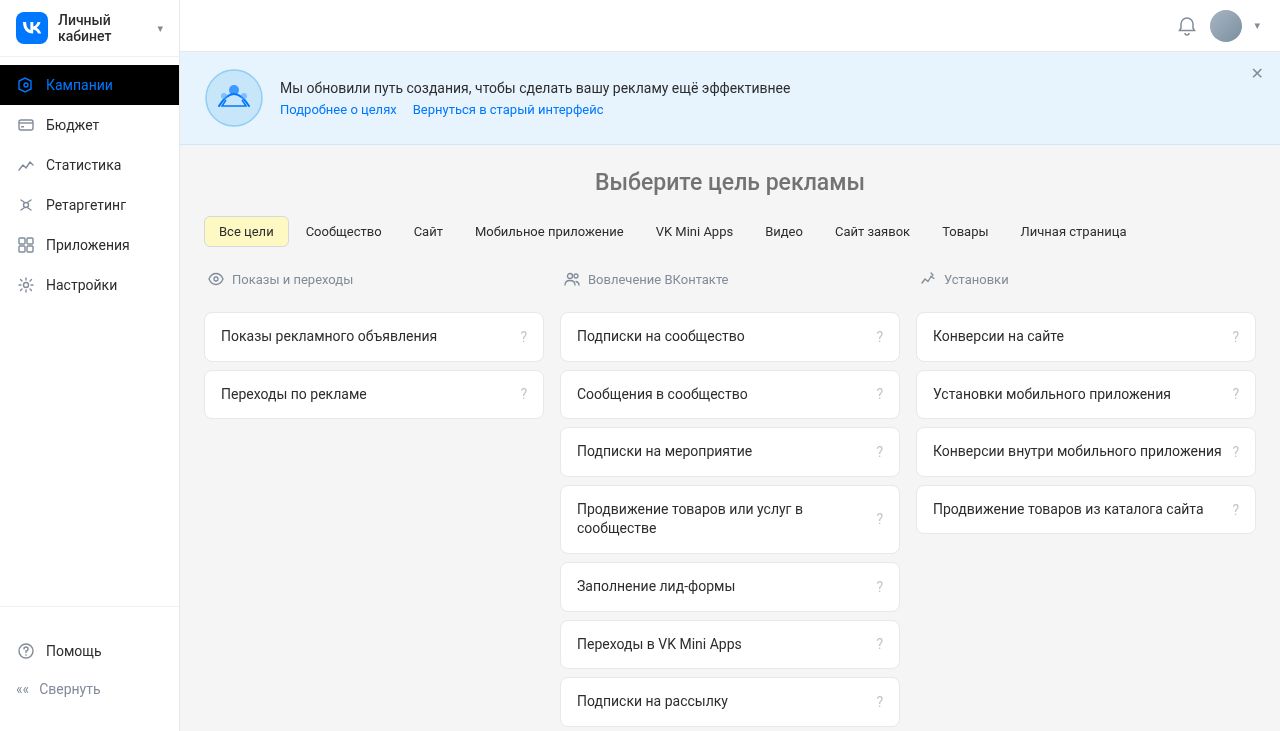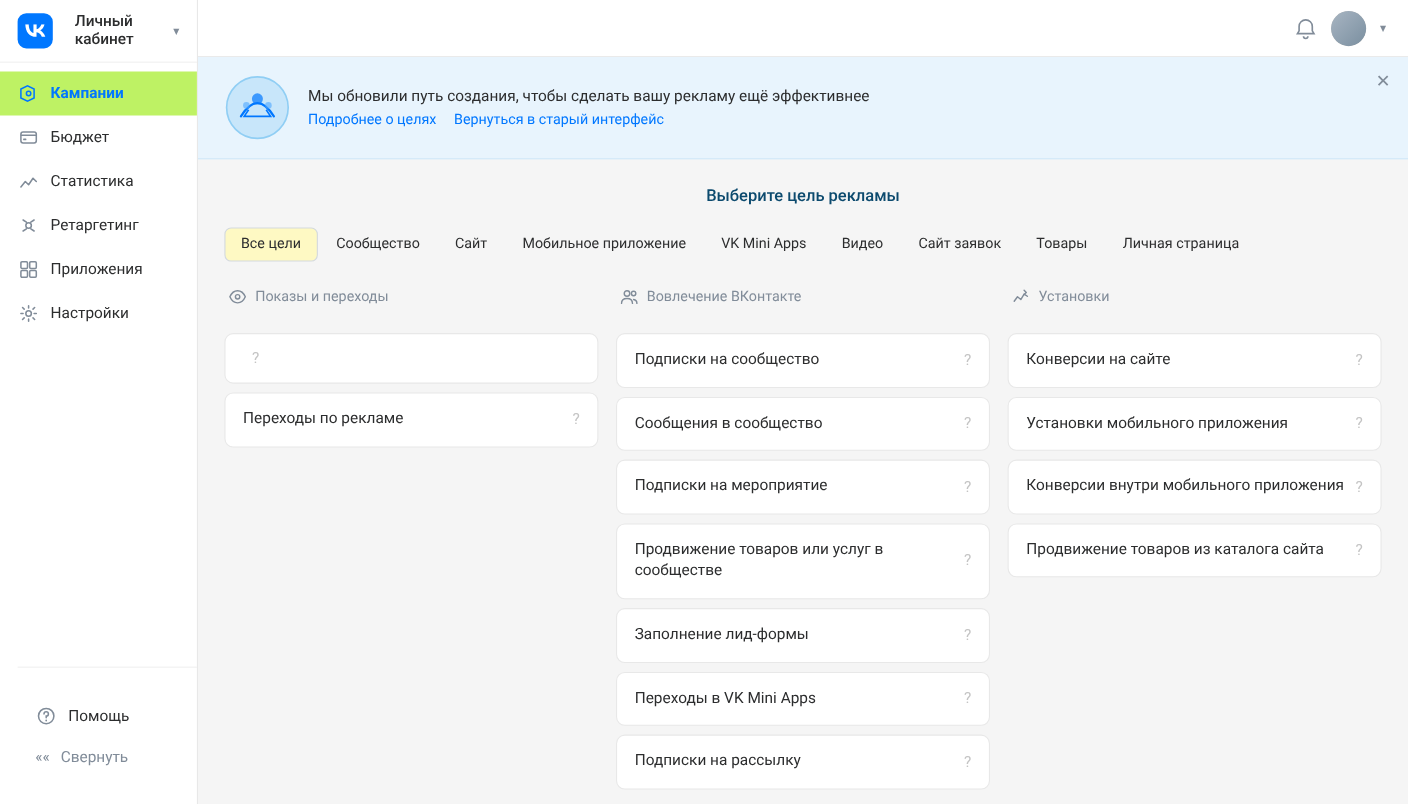--- a/index.html
+++ b/index.html
@@ -1,30 +1,30 @@
 <!DOCTYPE html>
 <html><head>
   <meta charset="utf-8">
   <style>
     * { box-sizing: border-box; margin: 0; padding: 0; }
     body { font-family: -apple-system, BlinkMacSystemFont, 'Segoe UI', Roboto, Arial, sans-serif; background: #f5f5f5; display: flex; height: 731px; overflow: hidden; font-size: 14px; color: #2c2d2e; }
 
     
     .sidebar { width: 180px; background: #fff; display: flex; flex-direction: column; border-right: 1px solid #e8e8e8; height: 100%; flex-shrink: 0; }
-    .sidebar-logo { display: flex; align-items: center; gap: 20px; padding: 12px 16px; border-bottom: 1px solid #f0f0f0; }
+    .sidebar-logo { display: flex; align-items: center; gap: 10px; padding: 12px 16px; border-bottom: 1px solid #f0f0f0; }
     .vk-logo { width: 32px; height: 32px; background: #0077ff; border-radius: 8px; display: flex; align-items: center; justify-content: center; color: #fff; font-weight: bold; font-size: 16px; flex-shrink: 0; }
     .sidebar-title { font-size: 14px; font-weight: 500; color: #2c2d2e; }
     .sidebar-title-arrow { color: #818c99; margin-left: 2px; font-size: 11px; }
     .sidebar-nav { flex: 1; padding: 8px 0; }
     .sidebar-item { display: flex; align-items: center; gap: 10px; padding: 10px 16px; cursor: pointer; border-radius: 0; color: #2c2d2e; text-decoration: none; }
-    .sidebar-item.active { background: #bef264; color: #0077ff; font-weight: bold; }
+    .sidebar-item.active { background: #000000; color: #0077ff; }
     .sidebar-item.active .sidebar-icon { color: #0077ff; }
     .sidebar-icon { width: 20px; height: 20px; display: flex; align-items: center; justify-content: center; color: #818c99; flex-shrink: 0; }
     .sidebar-item-label { font-size: 14px; }
-    .sidebar-bottom { padding: 24px 0; border-top: 1px solid #f0f0f0; margin-left: 16px; }
+    .sidebar-bottom { padding: 24px 0; border-top: 1px solid #f0f0f0; }
     .sidebar-collapse { display: flex; align-items: center; gap: 10px; padding: 10px 16px; cursor: pointer; color: #818c99; }
 
     
     .main { flex: 1; display: flex; flex-direction: column; overflow: hidden; }
 
     
     .topbar { height: 52px; background: #fff; border-bottom: 1px solid #e8e8e8; display: flex; align-items: center; justify-content: flex-end; padding: 0 20px; gap: 12px; flex-shrink: 0; }
     .topbar-bell { color: #818c99; font-size: 18px; cursor: pointer; }
     .topbar-avatar { width: 32px; height: 32px; border-radius: 50%; background: #c4c4c4; overflow: hidden; cursor: pointer; }
     .topbar-avatar-img { width: 100%; height: 100%; background: linear-gradient(135deg, #a8b5c2, #7a8fa0); border-radius: 50%; }
@@ -37,21 +37,21 @@
     .banner { background: #e8f4fd; display: flex; align-items: center; padding: 16px 24px; gap: 16px; position: relative; border-bottom: 1px solid #d0e8f8; }
     .banner-icon { width: 60px; height: 60px; flex-shrink: 0; }
     .banner-text { flex: 1; }
     .banner-title { font-size: 14px; color: #2c2d2e; margin-bottom: 6px; font-weight: 400; }
     .banner-links { display: flex; gap: 16px; }
     .banner-link { color: #0077ff; font-size: 13px; cursor: pointer; text-decoration: none; }
     .banner-close { position: absolute; right: 16px; top: 12px; color: #818c99; cursor: pointer; font-size: 16px; }
 
     
     .goal-section { padding: 24px; }
-    .goal-title { text-align: center; font-size: 15px; font-weight: 500; color: #0c4a6e; margin-bottom: 20px; }
+    .goal-title { text-align: center; font-size: 23px; font-weight: 500; color: #737373; margin-bottom: 20px; }
 
     
     .tabs { display: flex; gap: 0; margin-bottom: 24px; align-items: center; flex-wrap: wrap; gap: 2px; }
     .tab { padding: 7px 14px; border-radius: 6px; cursor: pointer; font-size: 13px; color: #2c2d2e; border: 1px solid transparent; white-space: nowrap; }
     .tab.active { background: #fef9c3; border-color: #d3d9de; }
 
     
     .goal-columns { display: flex; gap: 16px; }
     .goal-column { flex: 1; }
     .goal-column-header { display: flex; align-items: center; gap: 8px; color: #818c99; font-size: 13px; margin-bottom: 25px; padding: 0 4px; }
@@ -218,20 +218,21 @@
           <div class="goal-column-header">
             <span>
               <svg width="16" height="16" viewBox="0 0 16 16" fill="none">
                 <path d="M1 8C2.5 4.5 5 2.5 8 2.5S13.5 4.5 15 8c-1.5 3.5-4 5.5-7 5.5S2.5 11.5 1 8z" stroke="#818c99" stroke-width="1.3" fill="none"></path>
                 <circle cx="8" cy="8" r="2" stroke="#818c99" stroke-width="1.3" fill="none"></circle>
               </svg>
             </span>
             <span>Показы и переходы</span>
           </div>
           <div class="goal-card">
+            <span class="goal-card-text">Показы рекламного объявления</span>
             <span class="goal-card-help">?</span>
           </div>
           <div class="goal-card">
             <span class="goal-card-text">Переходы по рекламе</span>
             <span class="goal-card-help">?</span>
           </div>
         </div>
 
         <div class="goal-column">
           <div class="goal-column-header">

